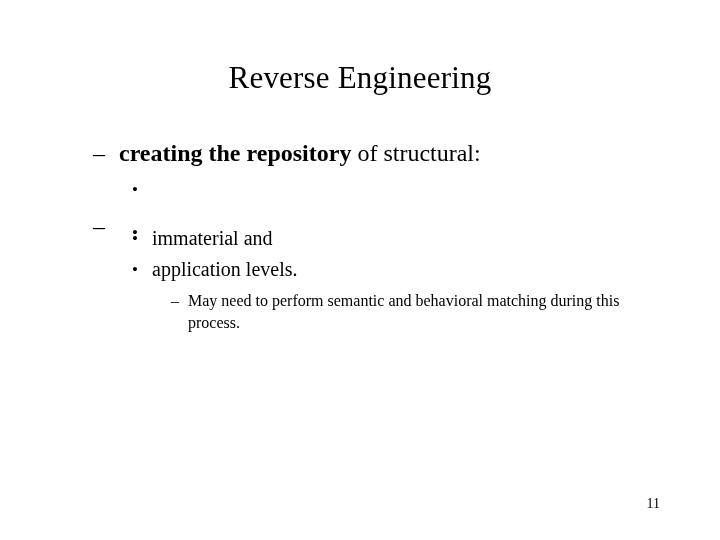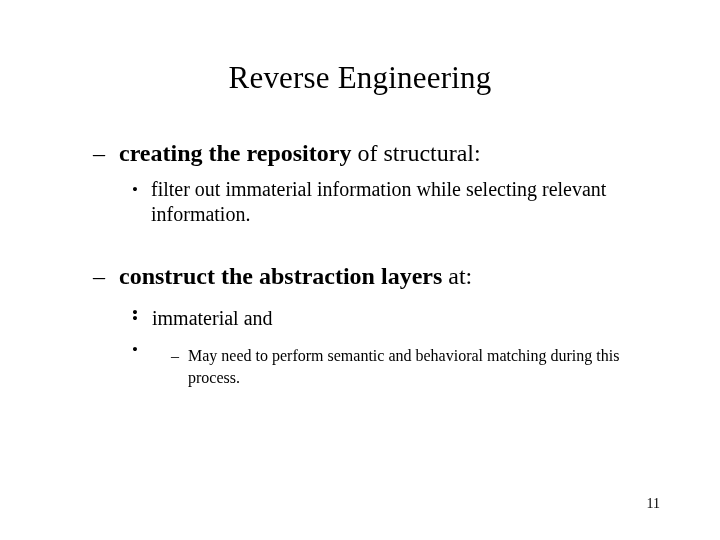--- a/index.html
+++ b/index.html
@@ -135,47 +135,46 @@
 
     <div class="lvl1">
       <span class="dash">–</span>
       <span class="txt"><span class="b">creating the repository</span><span> of structural:</span></span>
     </div>
 
     <div class="gap-c"></div>
 
     <div class="lvl2 wide">
       <span class="bul">•</span>
-      <span class="txt">filter out immaterial information while selecting relevant information.</span>
     </div>
 
     <div class="gap-b"></div>
 
     <div class="lvl1">
       <span class="dash">–</span>
-      <span class="txt"><span class="b">construct the abstraction layers</span><span> at:</span></span>
     </div>
 
     <div class="gap-c"></div>
 
     <div class="lvl2">
       <span class="bul">•</span>
     </div>
 
     <div class="gap-d"></div>
 
     <div class="lvl2">
       <span class="bul">•</span>
       <span class="txt">immaterial and</span>
     </div>
 
     <div class="gap-d"></div>
 
     <div class="lvl2">
       <span class="bul">•</span>
+      <span class="txt">application levels.</span>
     </div>
 
     <div class="gap-e"></div>
 
     <div class="lvl3">
       <span class="dash">–</span>
       <span class="txt">May need to perform semantic and behavioral matching during this process.</span>
     </div>
 
   </div>

